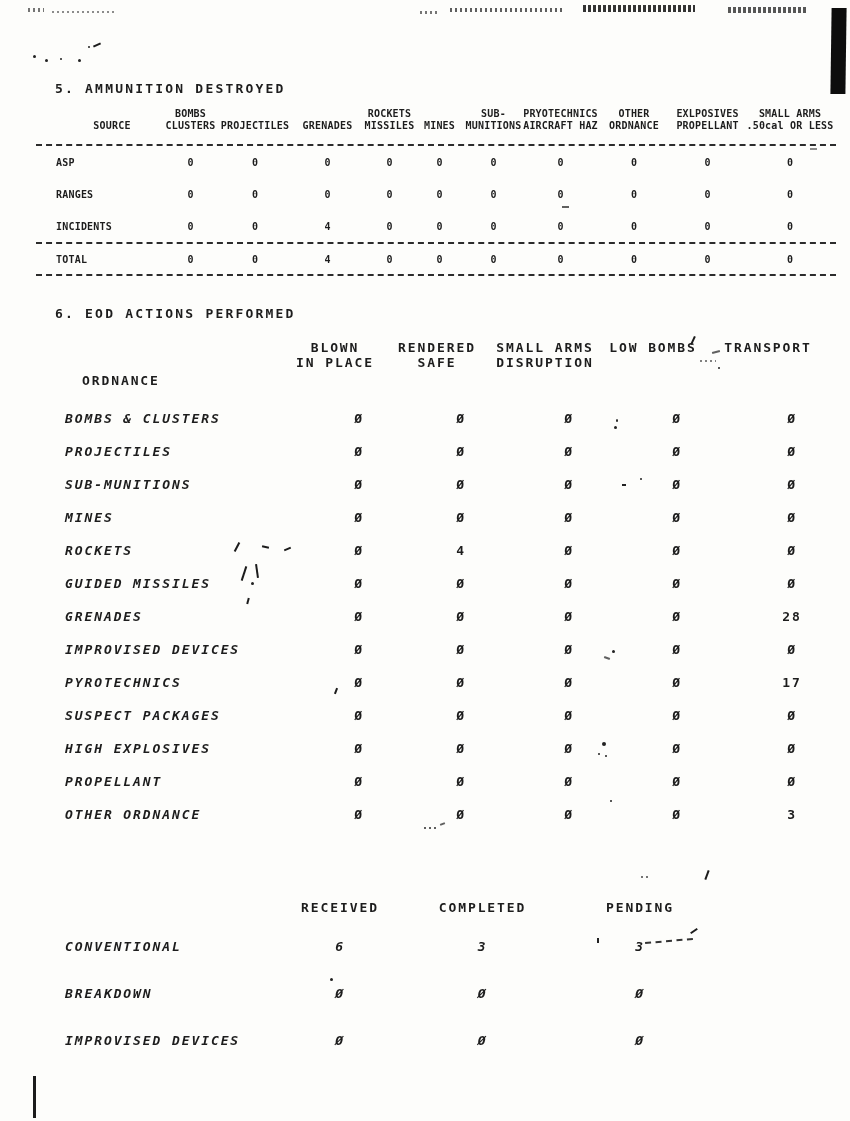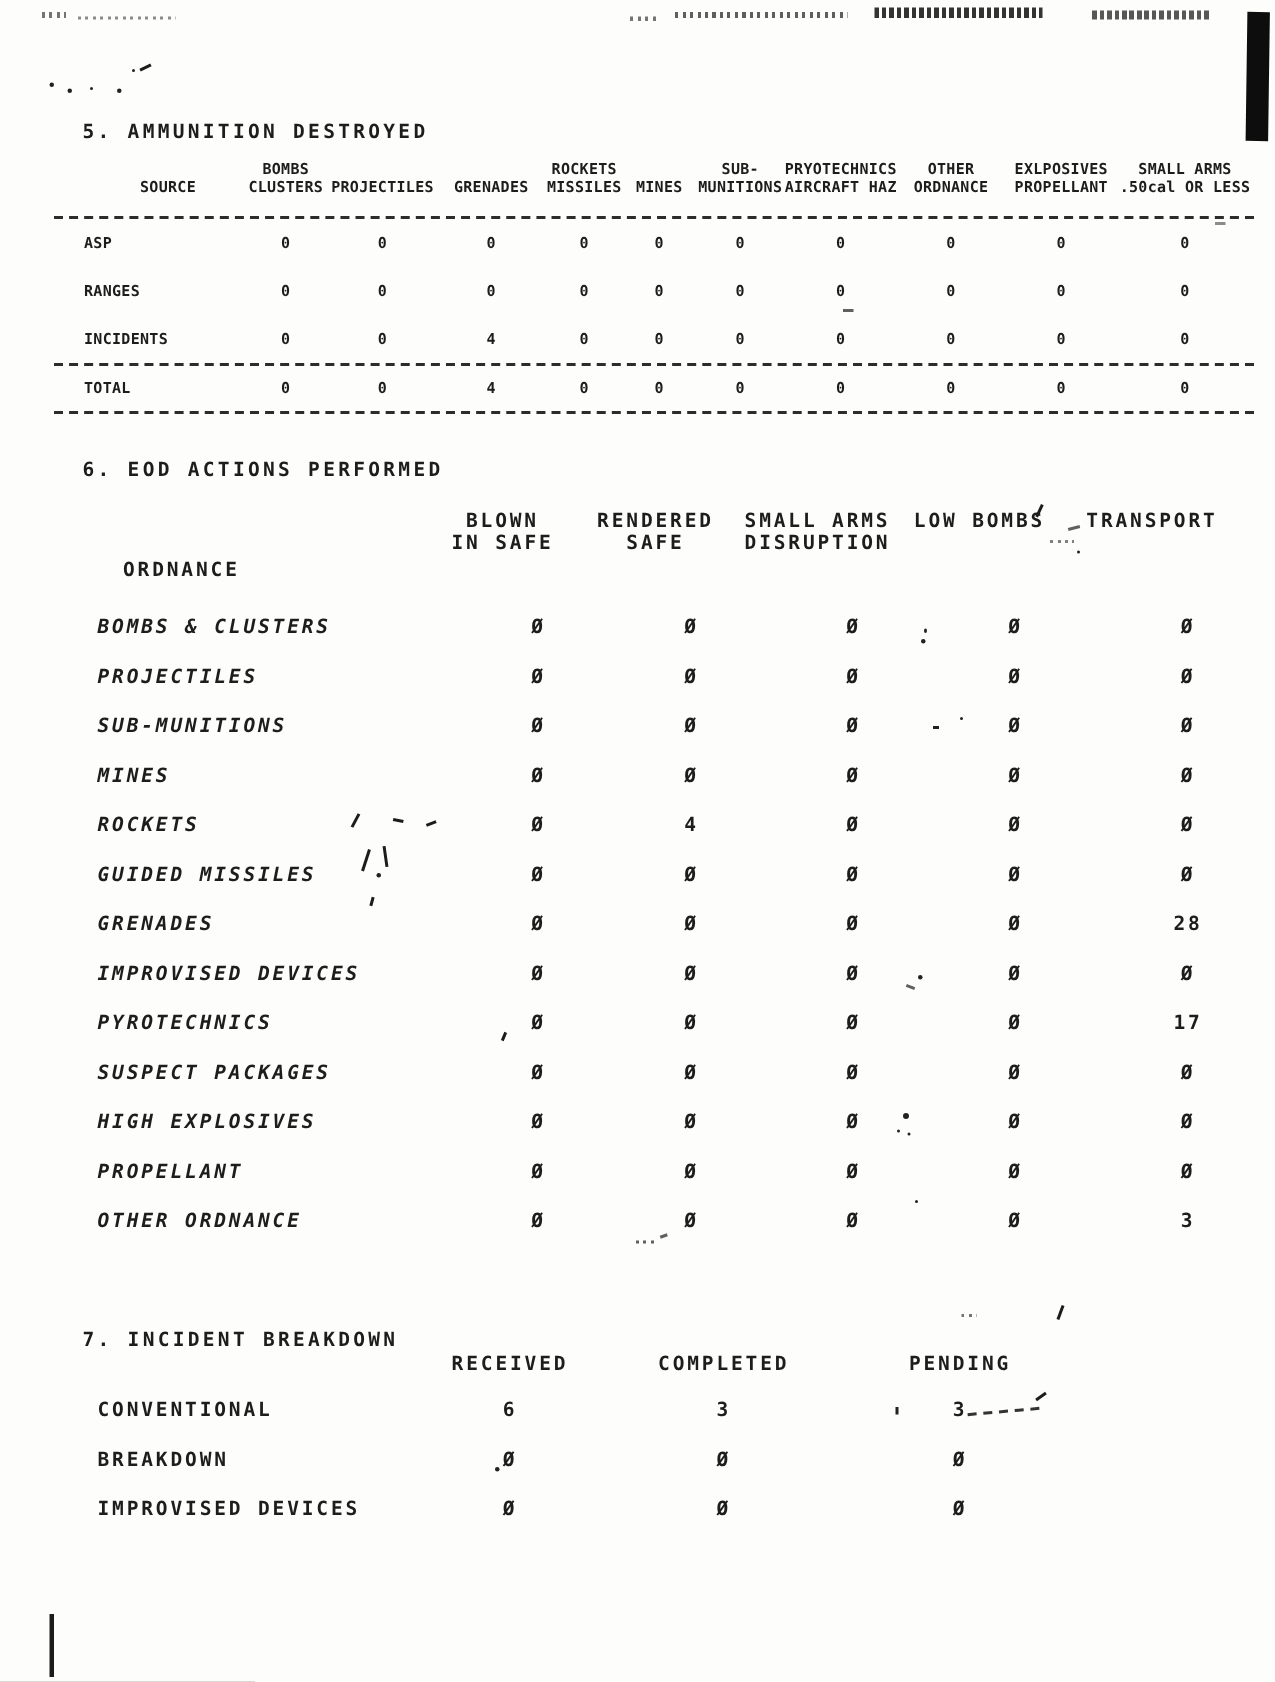--- a/index.html
+++ b/index.html
@@ -29,25 +29,25 @@
   .t6h { text-align: center; line-height: 15px; }
   .t6h span { display: block; min-height: 15px; white-space: nowrap; }
   .ordlbl { margin-top: 3px; height: 20px; padding-left: 27px; }
   .t6rows { margin-top: 9px; }
   .t6row { height: 33px; align-items: center; }
   .t6row .lbl { align-self: center; text-align: left; padding-left: 10px; white-space: nowrap; font-style: italic; }
   .t6row .val { align-self: center; text-align: center; transform: translateX(24px); }
 
   
   .t7 { position: absolute; left: 55px; top: 886px; width: 720px; font-size: 13px; letter-spacing: 1.9px; }
-  .t7grid { display: grid; grid-template-columns: 225px 120px 165px 150px; }
+  .t7grid { display: grid; grid-template-columns: 225px 120px 165px 150px; margin-top: 14px; }
   .t7head { height: 16px; line-height: 16px; }
   .t7head .hc { text-align: center; white-space: nowrap; }
   .t7rows { margin-top: 6px; }
-  .t7row { height: 33px; align-items: center; }
+  .t7row { height: 33px; align-items: center; font-style: italic; }
   .t7row .lbl { align-self: center; text-align: left; padding-left: 10px; white-space: nowrap; }
   .t7row .val { align-self: center; text-align: center; }
 
   
   .spk { position: absolute; background: repeating-linear-gradient(90deg, #1a1a1a 0 2px, transparent 2px 5px); }
   .spk2 { position: absolute; background: repeating-linear-gradient(90deg, #101010 0 3px, transparent 3px 5px); }
   .dotv { position: absolute; background: #222; border-radius: 50%; width: 3px; height: 3px; }
   .strk { position: absolute; background: #1c1c1c; }
   .bar { position: absolute; background: #0d0d0d; }
 </style>
@@ -182,21 +182,21 @@
     <div class="dash" style="margin-top:0;"></div>
   </div>
 
   <div class="abs title" style="left:55px;top:306px;">6. EOD ACTIONS PERFORMED</div>
 
   <div class="t6">
     <div class="t6grid">
       <div></div>
       <div class="t6h">
           <span>BLOWN</span>
-          <span>IN SAFE</span>
+          <span>IN PLACE</span>
         </div>
       <div class="t6h">
           <span>RENDERED</span>
           <span>SAFE</span>
         </div>
       <div class="t6h">
           <span>SMALL ARMS</span>
           <span>DISRUPTION</span>
         </div>
       <div class="t6h">
@@ -343,21 +343,20 @@
   <div class="dotv" style="left:610px;top:800px;width:2px;height:2px;"></div>
   <div class="strk" style="left:562px;top:206px;width:7px;height:2px;opacity:.7;"></div>
 
   <div class="strk" style="left:335px;top:688px;width:2px;height:6px;transform:rotate(22deg);"></div>
   <div class="dotv" style="left:330px;top:978px;"></div>
 
   <div class="spk" style="left:424px;top:827px;width:14px;height:2px;opacity:.7;"></div>
   <div class="strk" style="left:440px;top:823px;width:5px;height:2px;transform:rotate(-20deg);opacity:.7;"></div>
 
   <div class="t7">
-    <div class="title" style="height:16px;">7. INCIDENT BREAKDOWN</div>
     <div class="t7grid t7head">
       <div></div>
       <div class="hc">RECEIVED</div>
       <div class="hc">COMPLETED</div>
       <div class="hc">PENDING</div>
     </div>
     <div class="t7rows">
       <div class="t7grid t7row">
         <div class="lbl">CONVENTIONAL</div>
         <div class="val">6</div>

